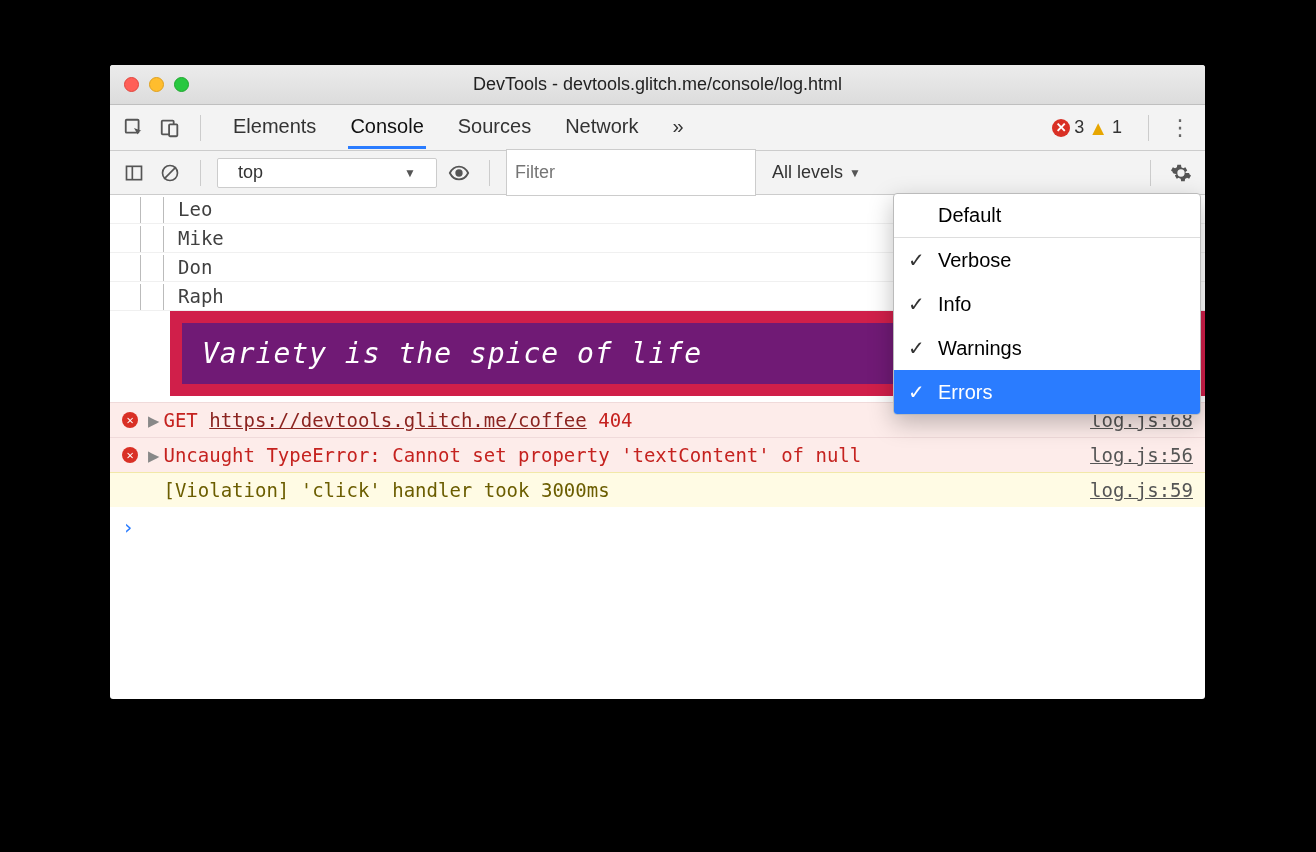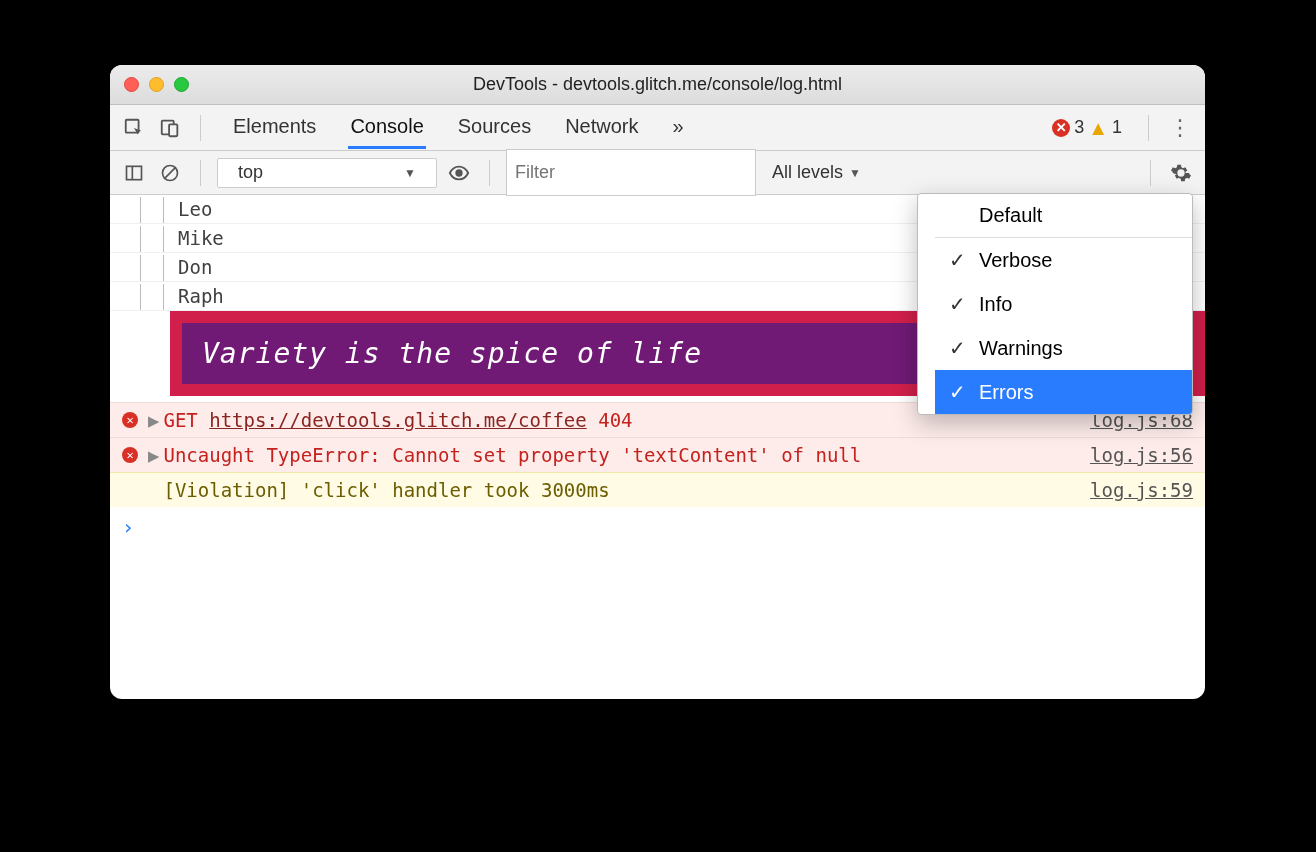--- a/index.html
+++ b/index.html
@@ -11,21 +11,21 @@
     height: 852px;
     position: relative;
   }
   .window {
     position: absolute;
     left: 110px;
     top: 65px;
     width: 1095px;
     height: 634px;
     background: #fff;
-    border-radius: 12px;
+    border-radius: 3px;
     box-shadow: 0 22px 70px rgba(0,0,0,0.55);
     overflow: hidden;
     display: flex;
     flex-direction: column;
   }
   
   .titlebar {
     height: 40px;
     background: linear-gradient(#ececec,#dcdcdc);
     border-bottom: 1px solid #bfbfbf;
@@ -149,30 +149,29 @@
   .src-link {
     color:#555; text-decoration:underline; font-family:Menlo,Consolas,monospace;
     margin-left:12px; white-space:nowrap;
   }
   .prompt-row { padding:8px 12px; color:#2a7cff; font-family:Menlo,Consolas,monospace; font-size:20px; }
 
   
   .levels-menu {
     position:absolute;
     top:128px;
-    right:12px;
-    width:276px;
+    right:4px;
+    width:308px;
     background:#fff;
     border:1px solid #bbb;
     border-radius:4px;
     box-shadow:0 8px 24px rgba(0,0,0,0.25);
     font-size:20px;
     z-index:10;
     overflow:hidden;
-    padding-left:17px;
   }
   .levels-menu .mi {
     display:flex; align-items:center; gap:10px;
     padding:10px 18px 10px 14px;
     cursor:pointer;
   }
   .levels-menu .mi .chk { width:20px; color:#333; }
   .levels-menu .sep { height:1px; background:#ddd; margin:0; }
   .levels-menu .mi.sel { background:#2a7cff; color:#fff; }
   .levels-menu .mi.sel .chk { color:#fff; }

